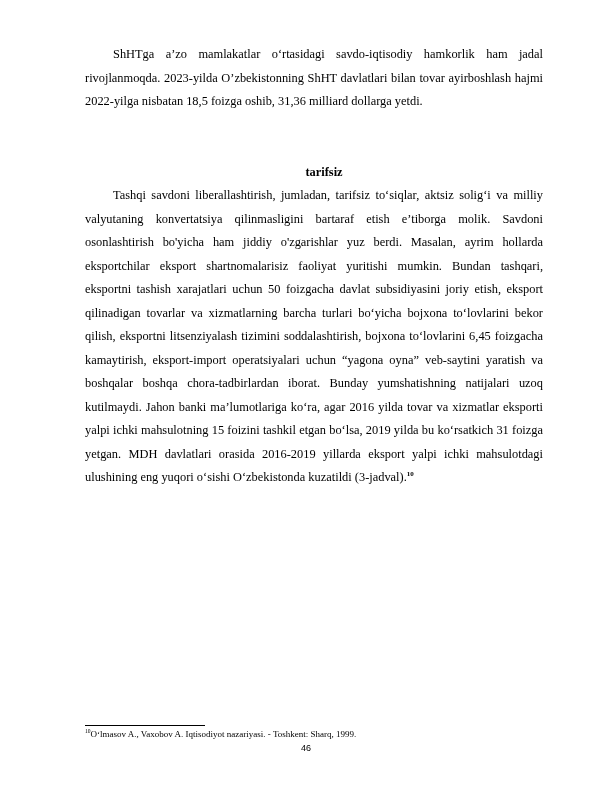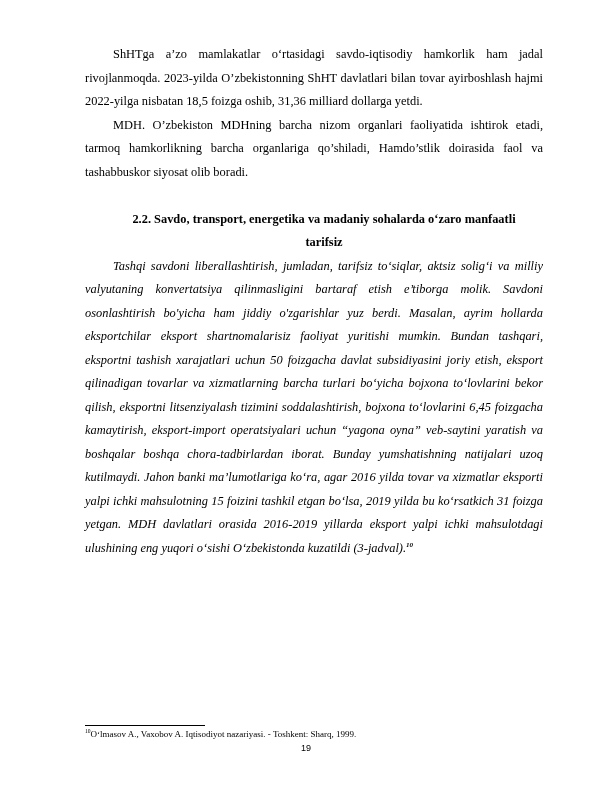--- a/index.html
+++ b/index.html
@@ -2,44 +2,43 @@
 <html><head>
 <meta charset="utf-8">
 <style>
   html, body { margin: 0; padding: 0; background: #ffffff; }
   body { width: 612px; height: 792px; position: relative; overflow: hidden;
          font-family: "Liberation Serif", "DejaVu Serif", serif; color: #000; }
   .page { position: absolute; left: 0; top: 12px; width: 612px; height: 792px; background: #fff; }
   .content { position: absolute; left: 85px; top: 31px; width: 458px; }
   p.body { margin: 0; font-size: 12.4px; line-height: 23.5px; text-align: justify;
            text-indent: 28px; }
-  p.last { text-align-last: left; font-style: italic; }
+  p.last { text-align-last: left; }
   .spacer { height: 23.5px; }
   h2.heading { margin: 0; font-size: 12.4px; line-height: 23.5px; font-weight: bold;
                text-align: center; padding-left: 20px; }
   sup.fnref { font-size: 7px; font-weight: bold; vertical-align: super; line-height: 0; }
   .fn-rule { position: absolute; left: 85px; top: 713px; width: 120px; height: 0;
              border-top: 1px solid #000; }
   .footnote { position: absolute; left: 85px; top: 716px; font-size: 9px; line-height: 12px; }
   .footnote sup { font-size: 5.5px; vertical-align: super; line-height: 0; }
   .page-number { position: absolute; left: 0; width: 612px; top: 731px; text-align: center;
                  font-family: "Liberation Sans", "DejaVu Sans", sans-serif; font-size: 9px; color: #000; }
 </style>
 </head>
 <body>
 
 <div class="page">
   <div class="content">
     <p class="body"><span>ShHTga a’zo mamlakatlar o‘rtasidagi savdo-iqtisodiy hamkorlik ham jadal rivojlanmoqda. 2023-yilda O’zbekistonning ShHT davlatlari bilan tovar ayirboshlash hajmi 2022-yilga nisbatan 18,5 foizga oshib, 31,36 milliard dollarga yetdi.</span></p>
-    <p class="body"><span>MDH. O’zbekiston MDHning barcha nizom organlari faoliyatida ishtirok etadi, tarmoq hamkorlikning barcha organlariga qo’shiladi, Hamdo’stlik doirasida faol va tashabbuskor siyosat olib boradi.</span></p>
     <div class="spacer"></div>
     <h2 class="heading">
-      <span>2.2. Savdo, transport, energetika va madaniy sohalarda o‘zaro manfaatli</span><br>
+      <br>
       <span>tarifsiz</span>
     </h2>
     <p class="body last"><span>Tashqi savdoni liberallashtirish, jumladan, tarifsiz to‘siqlar, aktsiz solig‘i va milliy valyutaning konvertatsiya qilinmasligini bartaraf etish e’tiborga molik. Savdoni osonlashtirish bo'yicha ham jiddiy o'zgarishlar yuz berdi. Masalan, ayrim hollarda eksportchilar eksport shartnomalarisiz faoliyat yuritishi mumkin. Bundan tashqari, eksportni tashish xarajatlari uchun 50 foizgacha davlat subsidiyasini joriy etish, eksport qilinadigan tovarlar va xizmatlarning barcha turlari bo‘yicha bojxona to‘lovlarini bekor qilish, eksportni litsenziyalash tizimini soddalashtirish, bojxona to‘lovlarini 6,45 foizgacha kamaytirish, eksport-import operatsiyalari uchun “yagona oyna” veb-saytini yaratish va boshqalar boshqa chora-tadbirlardan iborat. Bunday yumshatishning natijalari uzoq kutilmaydi. Jahon banki ma’lumotlariga ko‘ra, agar 2016 yilda tovar va xizmatlar eksporti yalpi ichki mahsulotning 15 foizini tashkil etgan bo‘lsa, 2019 yilda bu ko‘rsatkich 31 foizga yetgan. MDH davlatlari orasida 2016-2019 yillarda eksport yalpi ichki mahsulotdagi ulushining eng yuqori o‘sishi O‘zbekistonda kuzatildi (3-jadval).</span><sup class="fnref">10</sup></p>
   </div>
 
   <div class="fn-rule"></div>
   <div class="footnote"><sup>10</sup><span>O‘lmasov A., Vaxobov A. Iqtisodiyot nazariyasi. - Toshkent: Sharq, 1999.</span></div>
 
-  <div class="page-number">19</div>
+  <div class="page-number">46</div>
 </div>
 
 </body></html>

